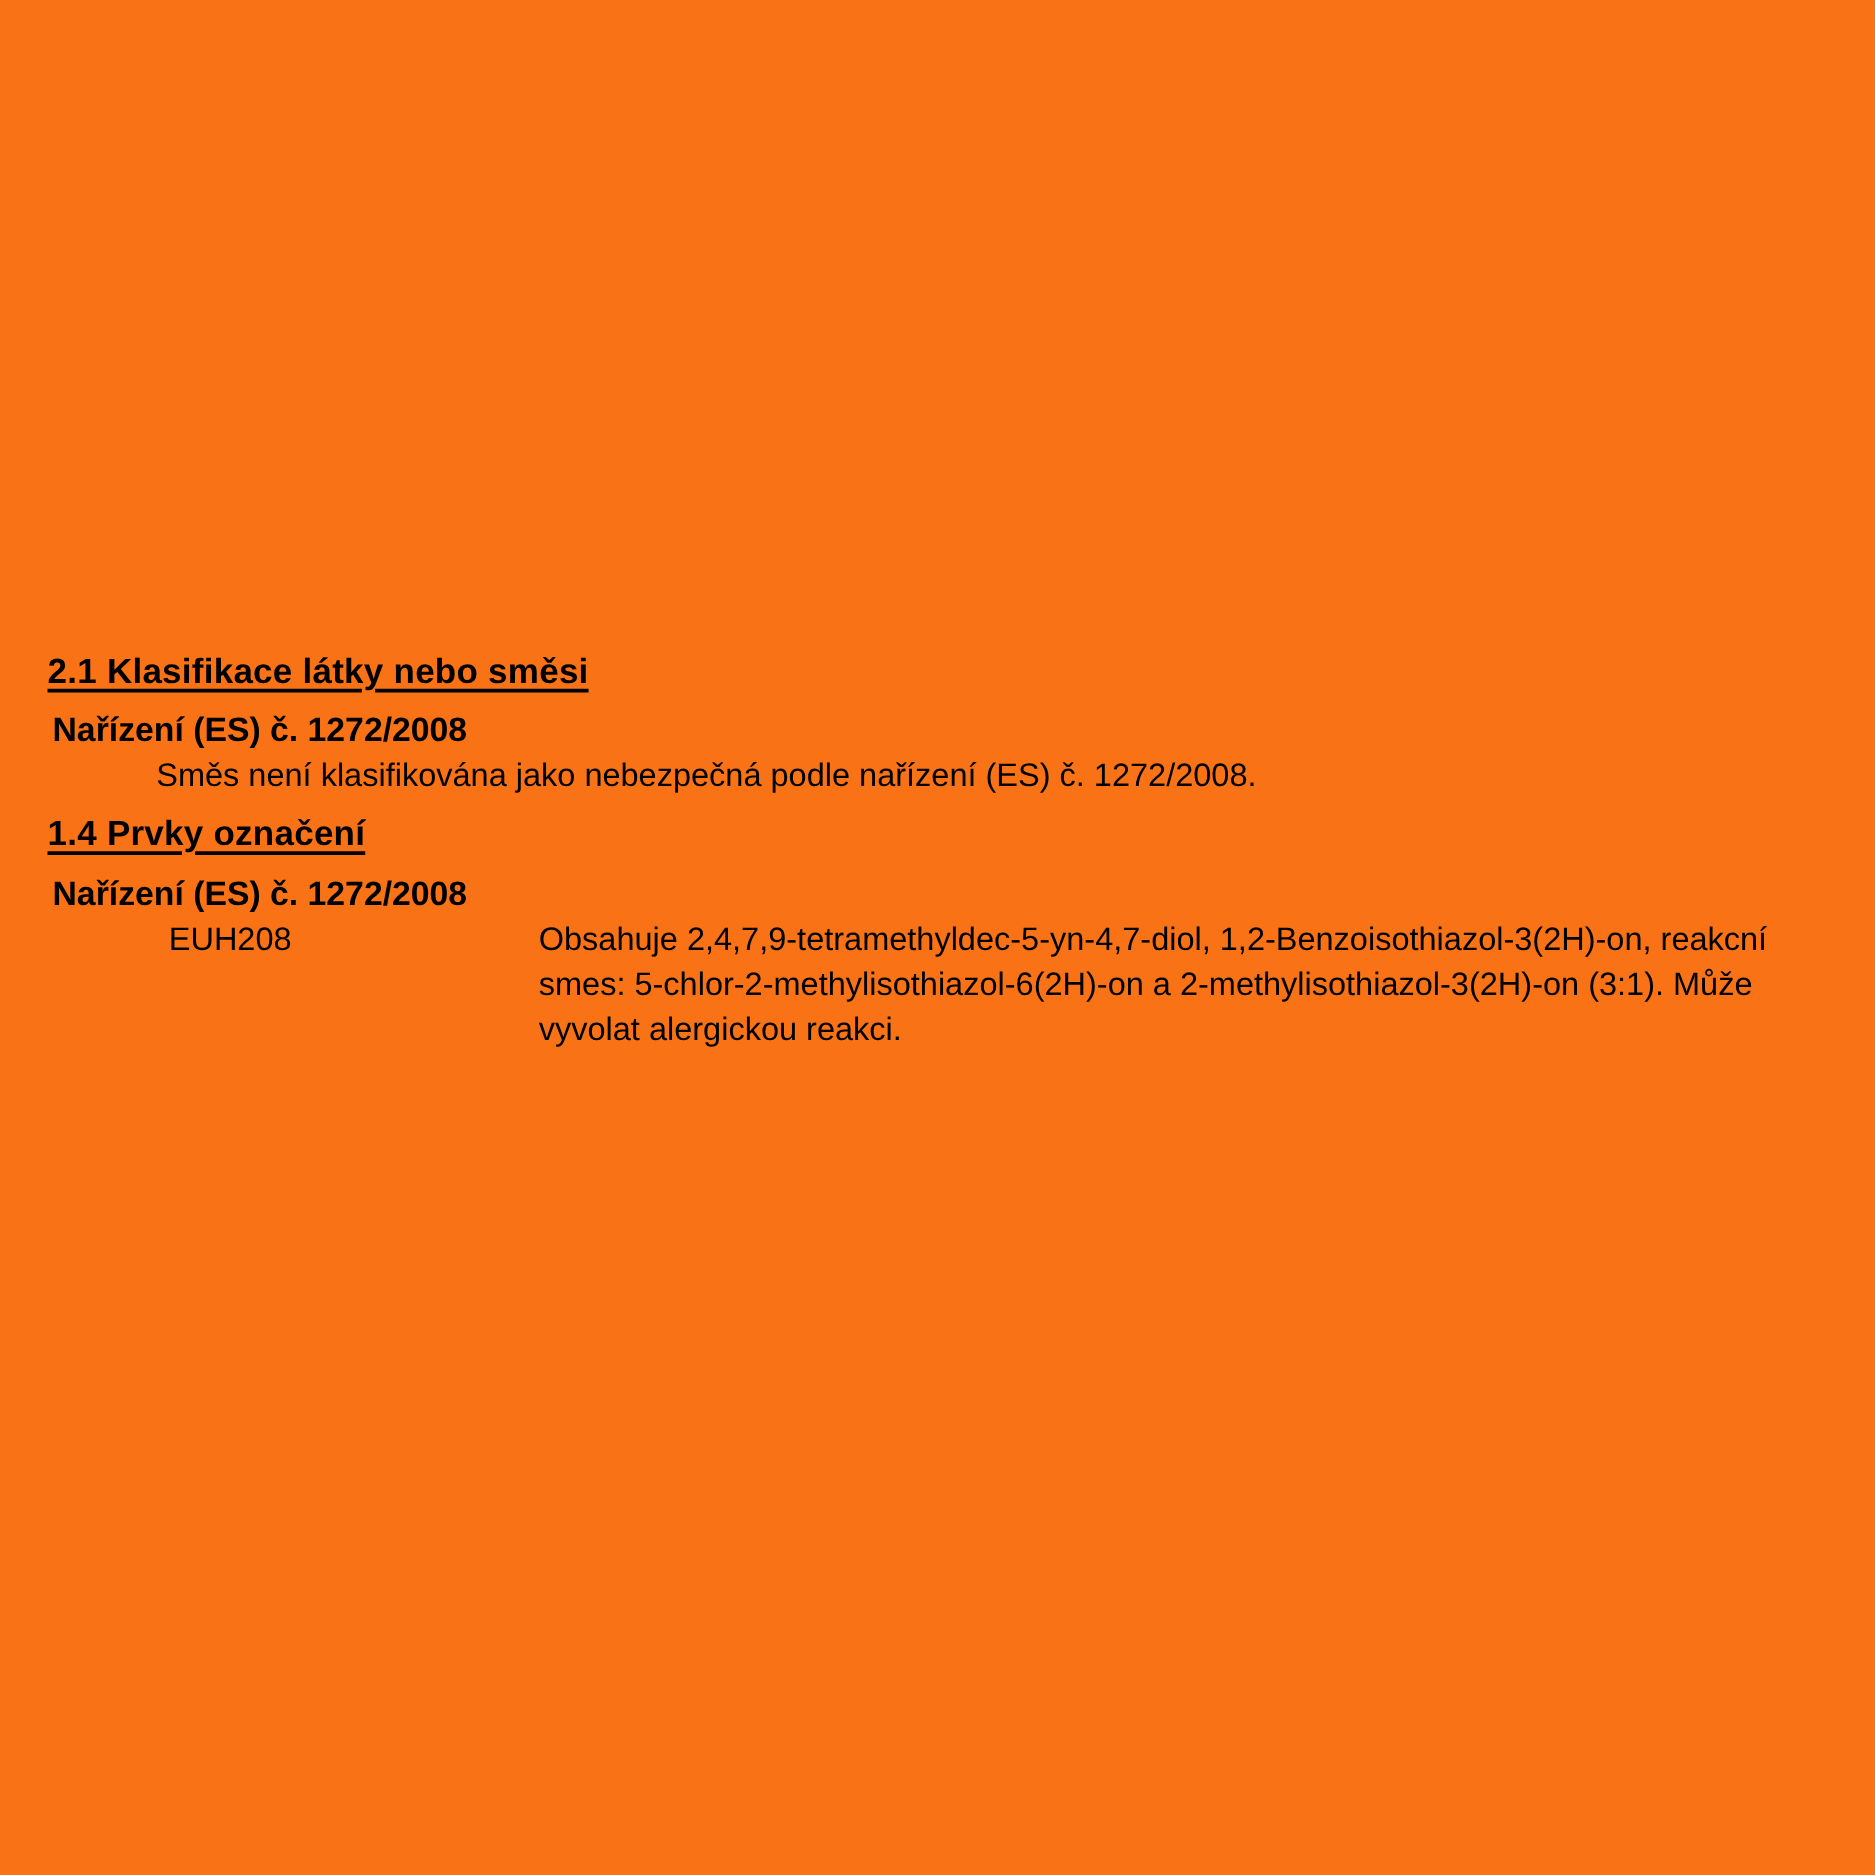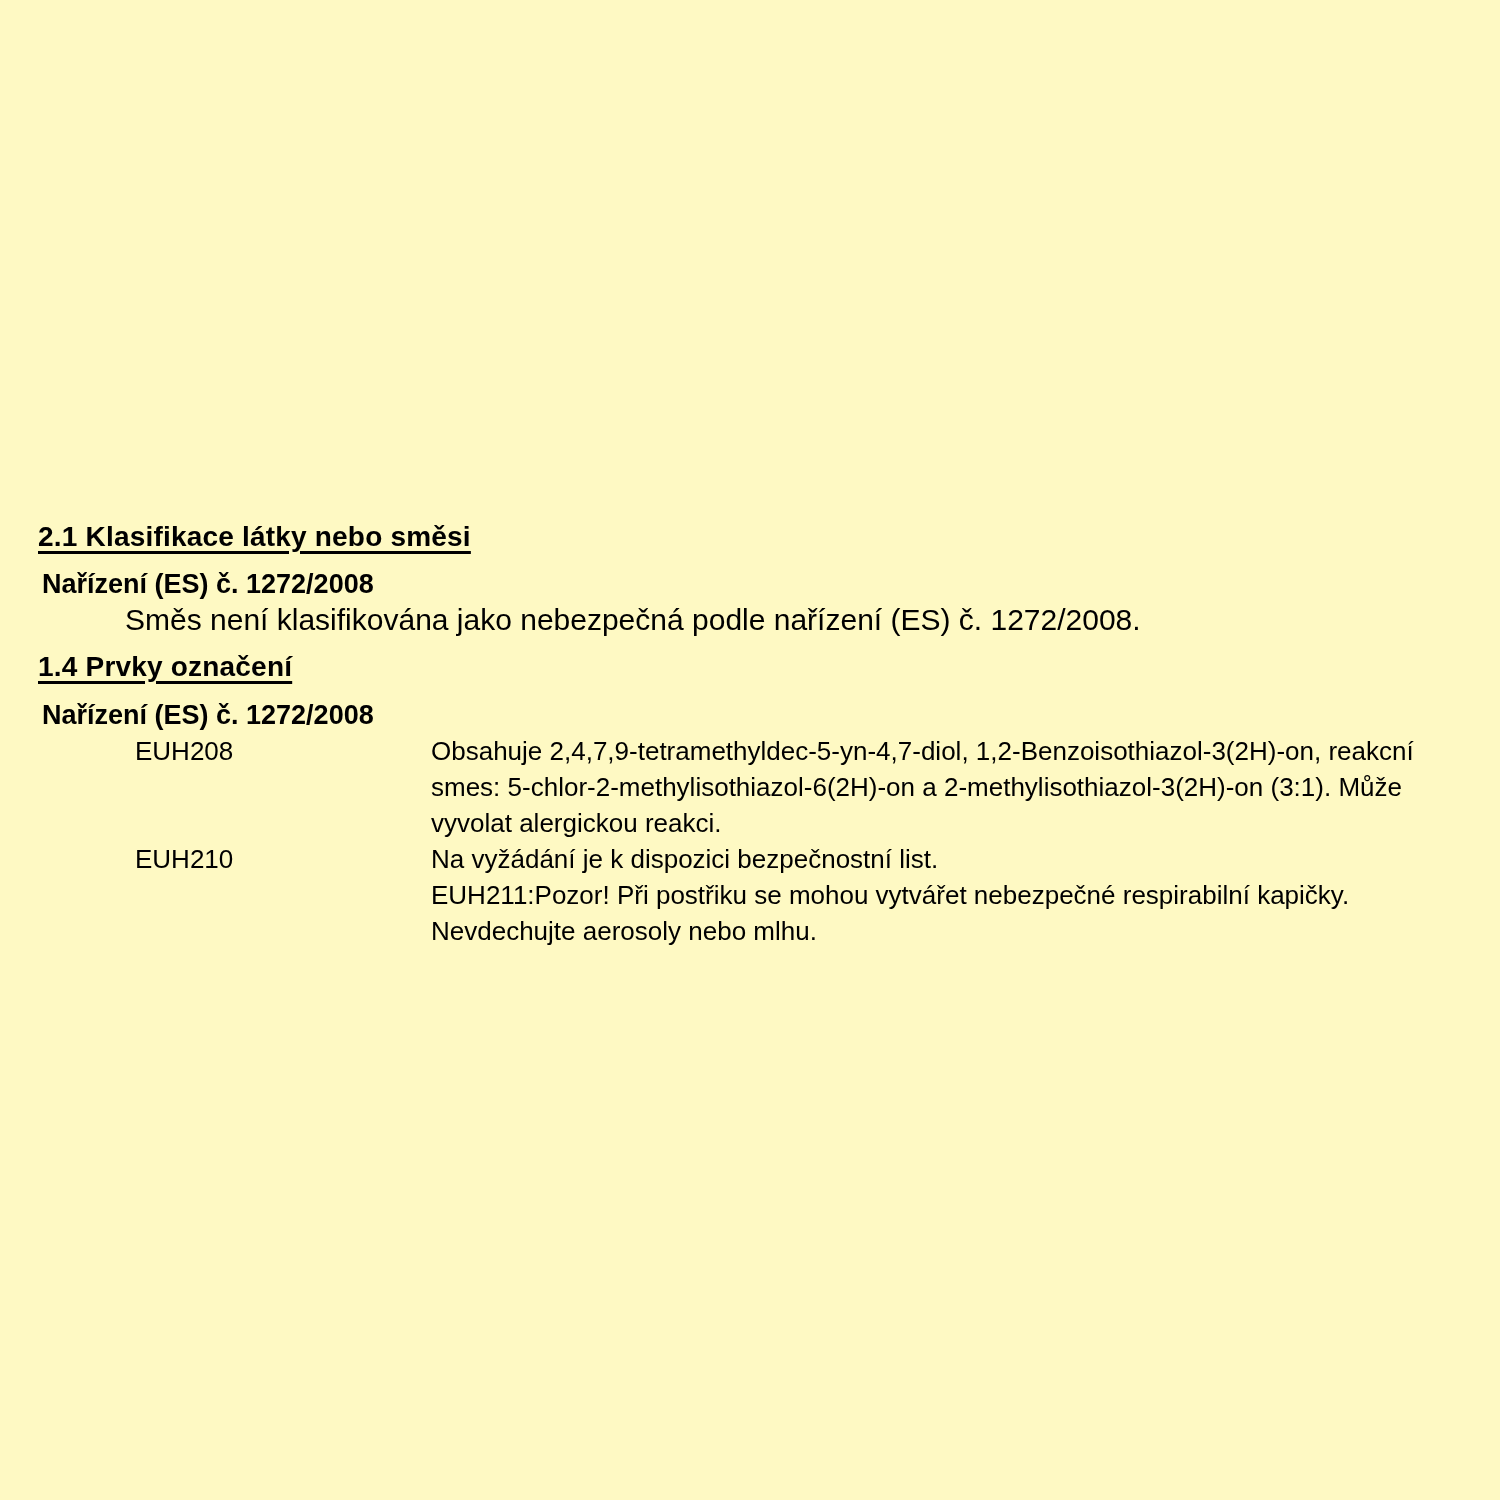--- a/index.html
+++ b/index.html
@@ -1,21 +1,21 @@
 <!DOCTYPE html>
 <html><head>
 <meta charset="utf-8">
 <style>
   * { margin: 0; padding: 0; box-sizing: border-box; }
   html, body { background: #ffffff; }
   .page {
     position: relative;
     width: 1500px;
     height: 1500px;
-    background: #fef9c3;
+    background: #f97316;
     overflow: hidden;
     font-family: "Liberation Sans", sans-serif;
     color: #000000;
   }
   .content {
     position: absolute;
     top: 519px;
     left: 0;
     width: 1500px;
   }
@@ -36,21 +36,21 @@
     line-height: 36px;
   }
   .h-sub2 {
     margin-left: 78px;
     font-size: 27px;
     font-weight: bold;
     line-height: 36px;
   }
   .body-text {
     margin-left: 125px;
-    font-size: 30px;
+    font-size: 26px;
     line-height: 36px;
   }
   .mt11 { margin-top: 11px; }
   .mt12 { margin-top: 12px; }
   .euh-row {
     display: flex;
     align-items: flex-start;
     font-size: 26px;
     line-height: 36px;
     gap: 16px;
@@ -81,23 +81,15 @@
 
     <div class="euh-row">
       <div class="euh-code">EUH208</div>
       <div class="euh-text">
         <div>Obsahuje 2,4,7,9-tetramethyldec-5-yn-4,7-diol, 1,2-Benzoisothiazol-3(2H)-on, reakcní</div>
         <div>smes: 5-chlor-2-methylisothiazol-6(2H)-on a 2-methylisothiazol-3(2H)-on (3:1). Může</div>
         <div>vyvolat alergickou reakci.</div>
       </div>
     </div>
 
-    <div class="euh-row">
-      <div class="euh-code">EUH210</div>
-      <div class="euh-text">
-        <div>Na vyžádání je k dispozici bezpečnostní list.</div>
-        <div>EUH211:Pozor! Při postřiku se mohou vytvářet nebezpečné respirabilní kapičky.</div>
-        <div>Nevdechujte aerosoly nebo mlhu.</div>
-      </div>
-    </div>
 
   </div>
 </div>
 
 </body></html>

